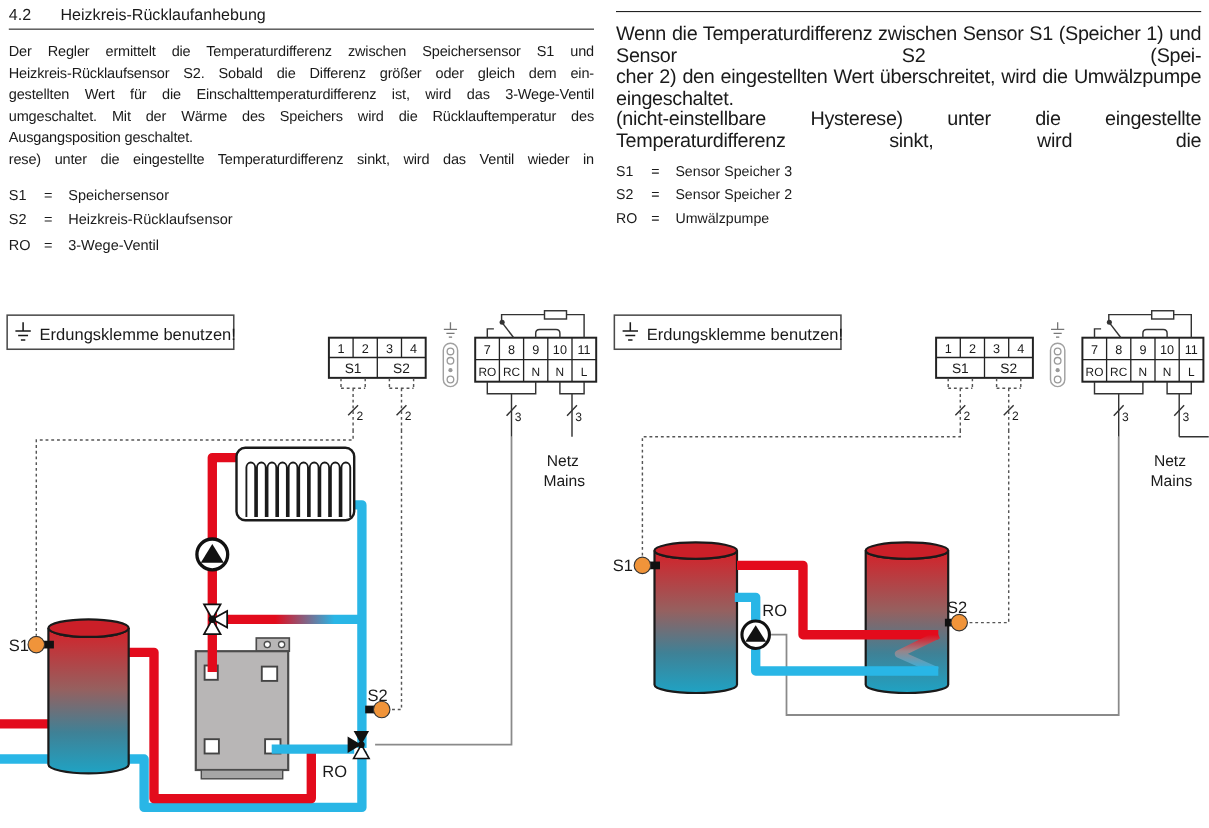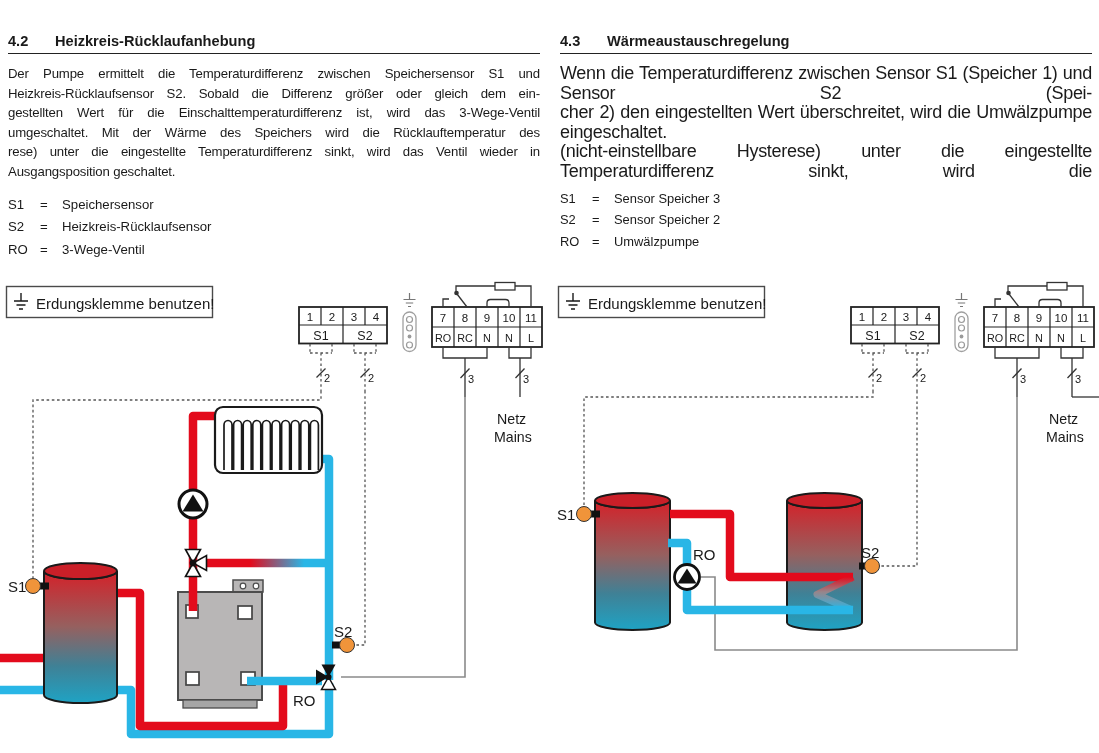--- a/index.html
+++ b/index.html
@@ -1,21 +1,21 @@
 <!DOCTYPE html>
 <html><head>
 <meta charset="utf-8">
 <style>
   html,body{margin:0;padding:0;}
   body{width:1099px;height:753px;position:relative;overflow:hidden;background:#fff;
        font-family:"Liberation Sans",sans-serif;color:#1a1a1a;}
   .col{position:absolute;top:6px;width:532px;}
   .col-left{left:8px;}
   .col-right{left:560px;}
-  .hrow{display:flex;font-weight:bold;font-size:14.6px;margin-top:27px;}
+  .hrow{display:flex;font-weight:normal;font-size:14.6px;}
   .hnum{width:47px;flex:0 0 47px;}
   .hrule{border-top:1.7px solid #222;margin-top:4px;}
   .para{margin-top:10px;}
   .pline{font-size:13.2px;line-height:19.55px;letter-spacing:-0.15px;
          text-align:justify;text-align-last:justify;white-space:normal;}
   .col-right .pline{font-size:18px;letter-spacing:-0.3px;}
   .pline.last{text-align-last:left;}
   .legend{margin-top:13px;}
   .col-right .legend{margin-top:7px;}
   .lrow{display:flex;font-size:13.2px;line-height:22.2px;}
@@ -28,26 +28,26 @@
 </head>
 <body>
 
 <div class="col col-left">
   <div class="hrow">
     <span class="hnum">4.2</span>
     <span>Heizkreis-Rücklaufanhebung</span>
   </div>
   <div class="hrule"></div>
   <div class="para">
-    <div class="pline">Der Pumpe ermittelt die Temperaturdifferenz zwischen Speichersensor S1 und</div>
+    <div class="pline">Der Regler ermittelt die Temperaturdifferenz zwischen Speichersensor S1 und</div>
     <div class="pline">Heizkreis-Rücklaufsensor S2. Sobald die Differenz größer oder gleich dem ein-</div>
     <div class="pline">gestellten Wert für die Einschalttemperaturdifferenz ist, wird das 3-Wege-Ventil</div>
     <div class="pline">umgeschaltet. Mit der Wärme des Speichers wird die Rücklauftemperatur des</div>
+    <div class="pline last">Ausgangsposition geschaltet.</div>
     <div class="pline">rese) unter die eingestellte Temperaturdifferenz sinkt, wird das Ventil wieder in</div>
-    <div class="pline last">Ausgangsposition geschaltet.</div>
   </div>
   <div class="legend">
     <div class="lrow">
       <span class="lk">S1</span>
       <span class="le">=</span>
       <span>Speichersensor</span>
     </div>
     <div class="lrow">
       <span class="lk">S2</span>
       <span class="le">=</span>
@@ -55,24 +55,20 @@
     </div>
     <div class="lrow">
       <span class="lk">RO</span>
       <span class="le">=</span>
       <span>3-Wege-Ventil</span>
     </div>
   </div>
 </div>
 
 <div class="col col-right">
-  <div class="hrow">
-    <span class="hnum">4.3</span>
-    <span>Wärmeaustauschregelung</span>
-  </div>
   <div class="hrule"></div>
   <div class="para">
     <div class="pline">Wenn die Temperaturdifferenz zwischen Sensor S1 (Speicher 1) und Sensor S2 (Spei-</div>
     <div class="pline">cher 2) den eingestellten Wert überschreitet, wird die Umwälzpumpe eingeschaltet.</div>
     <div class="pline">(nicht-einstellbare Hysterese) unter die eingestellte Temperaturdifferenz sinkt, wird die</div>
   </div>
   <div class="legend">
     <div class="lrow">
       <span class="lk">S1</span>
       <span class="le">=</span>

